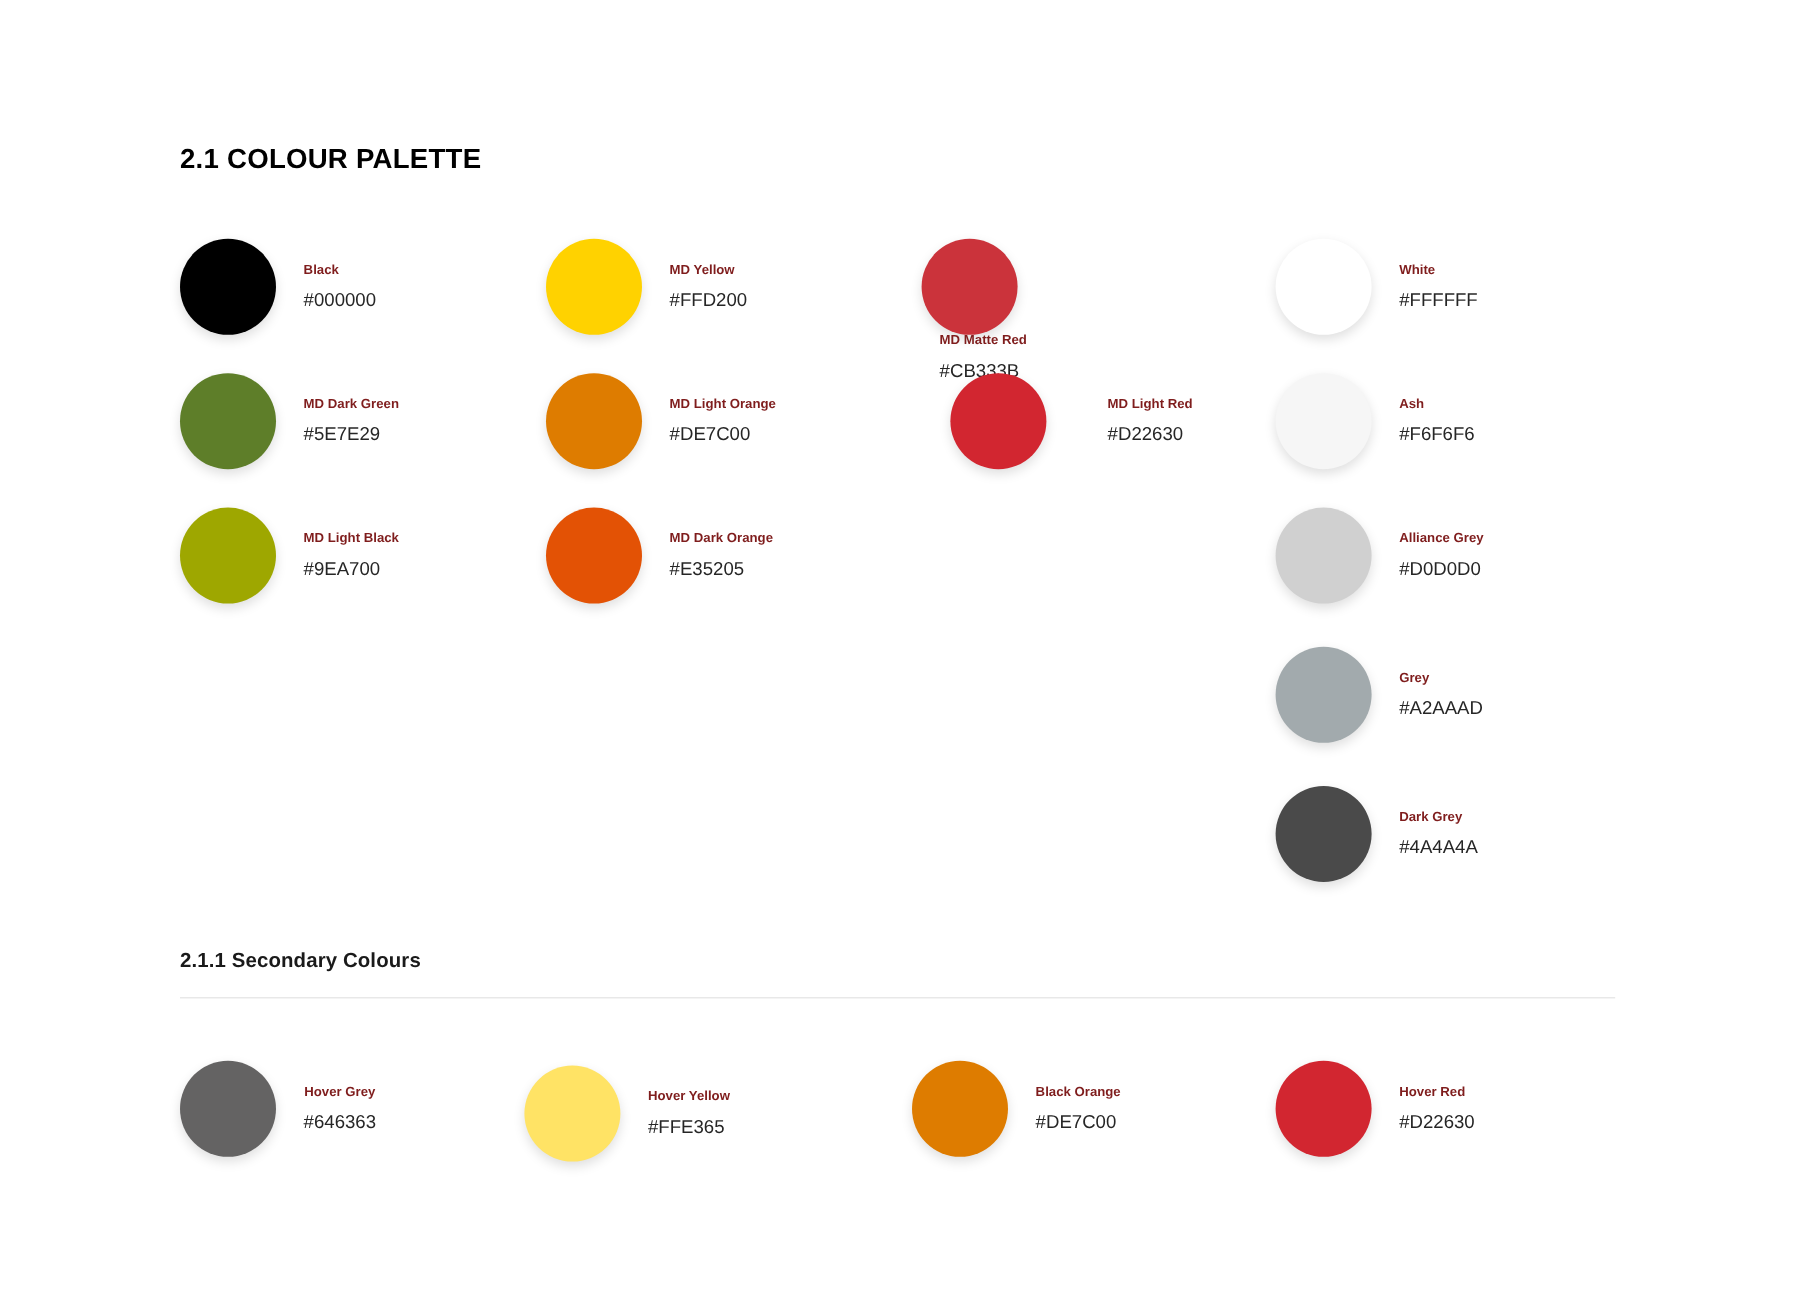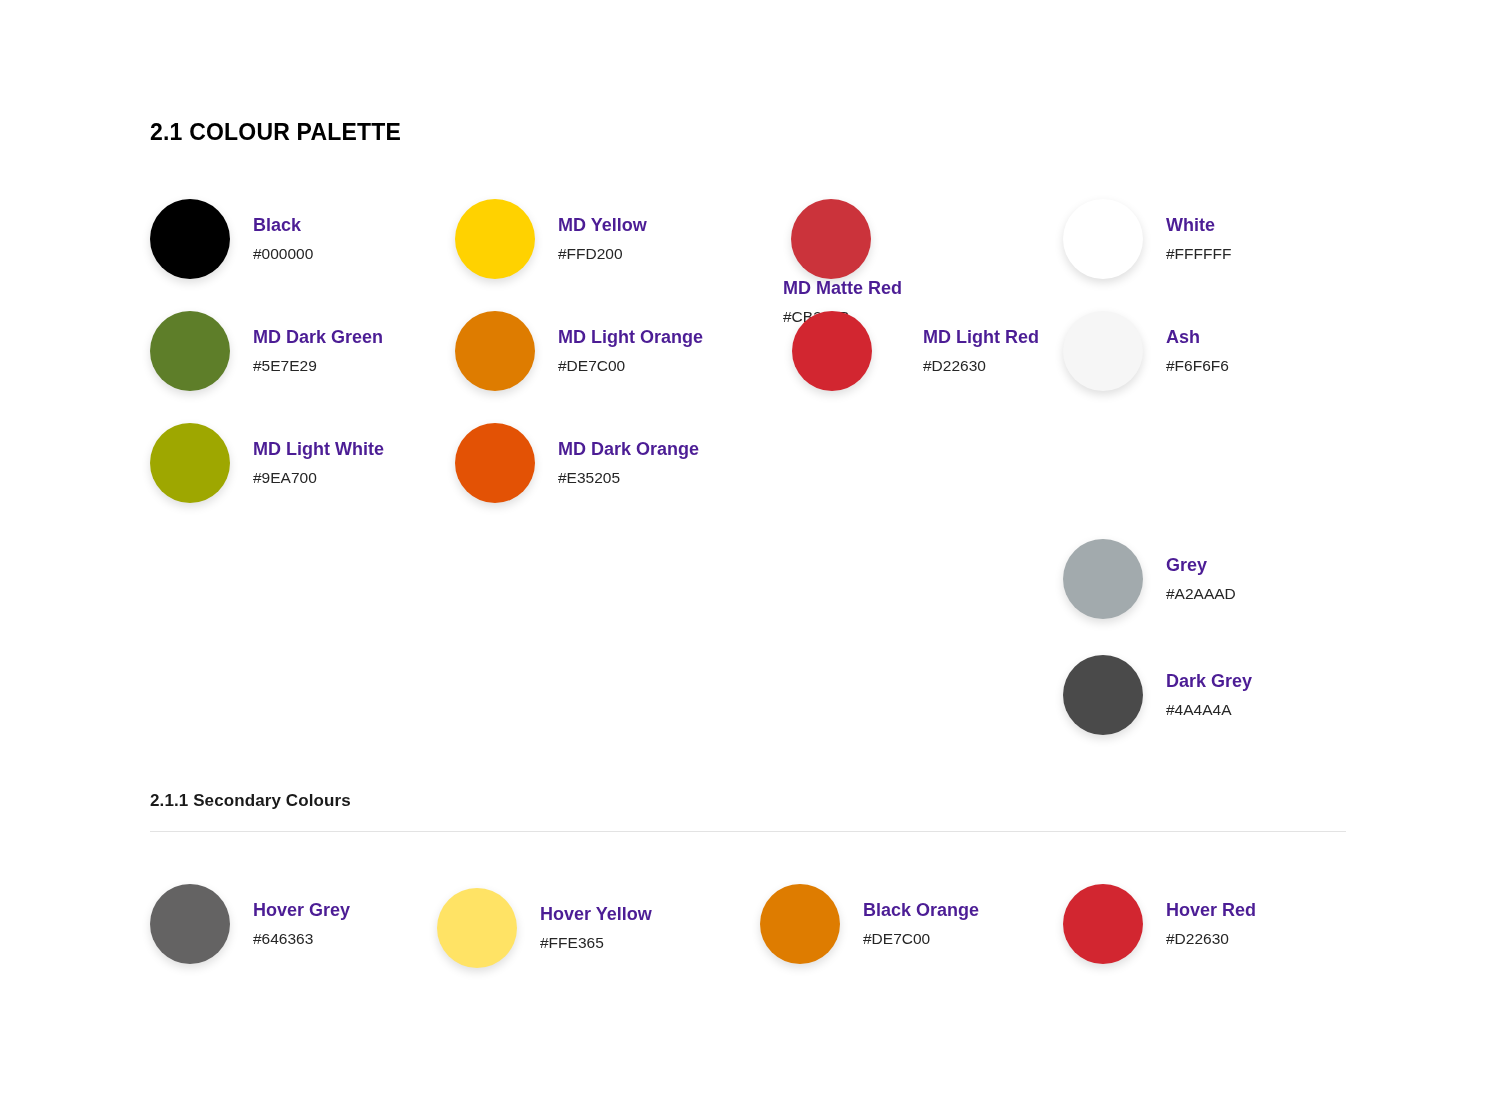--- a/index.html
+++ b/index.html
@@ -65,23 +65,23 @@
     box-shadow: 0 4px 10px rgba(0, 0, 0, 0.13);
   }
   .swatch-text {
     margin-left: 23px;
     display: flex;
     flex-direction: column;
     justify-content: center;
     line-height: 1;
   }
   .swatch-name {
-    font-size: 18px;
+    font-size: 11px;
     font-weight: bold;
-    color: #4c1d95;
+    color: #7f1d1d;
     white-space: nowrap;
     margin-bottom: 12px;
   }
   .swatch-hex {
     font-size: 15.5px;
     font-weight: normal;
     color: #262626;
     white-space: nowrap;
   }
 </style>
@@ -104,21 +104,21 @@
     <div class="swatch" style="background: rgb(94, 126, 41);"></div>
     <div class="swatch-text">
       <span class="swatch-name">MD Dark Green</span>
       <span class="swatch-hex">#5E7E29</span>
     </div>
   </div>
 
   <div class="swatch-row" style="left:150px; top:423px;">
     <div class="swatch" style="background: rgb(158, 167, 0);"></div>
     <div class="swatch-text">
-      <span class="swatch-name">MD Light White</span>
+      <span class="swatch-name">MD Light Black</span>
       <span class="swatch-hex">#9EA700</span>
     </div>
   </div>
 
   <div class="swatch-row" style="left:455px; top:199px;">
     <div class="swatch" style="background: rgb(255, 210, 0);"></div>
     <div class="swatch-text">
       <span class="swatch-name">MD Yellow</span>
       <span class="swatch-hex">#FFD200</span>
     </div>
@@ -166,41 +166,48 @@
   </div>
 
   <div class="swatch-row" style="left:1063px; top:311px;">
     <div class="swatch" style="background: rgb(246, 246, 246);"></div>
     <div class="swatch-text">
       <span class="swatch-name">Ash</span>
       <span class="swatch-hex">#F6F6F6</span>
     </div>
   </div>
 
+  <div class="swatch-row" style="left:1063px; top:423px;">
+    <div class="swatch" style="background: rgb(208, 208, 208);"></div>
+    <div class="swatch-text">
+      <span class="swatch-name">Alliance Grey</span>
+      <span class="swatch-hex">#D0D0D0</span>
+    </div>
+  </div>
 
   <div class="swatch-row" style="left:1063px; top:539px;">
     <div class="swatch" style="background: rgb(162, 170, 173);"></div>
     <div class="swatch-text">
       <span class="swatch-name">Grey</span>
       <span class="swatch-hex">#A2AAAD</span>
     </div>
   </div>
 
   <div class="swatch-row" style="left:1063px; top:655px;">
     <div class="swatch" style="background: rgb(74, 74, 74);"></div>
     <div class="swatch-text">
       <span class="swatch-name">Dark Grey</span>
       <span class="swatch-hex">#4A4A4A</span>
     </div>
   </div>
 
   <div class="sub-title">2.1.1 Secondary Colours</div>
   <div class="divider"></div>
 
-  <div class="swatch-row" style="left:150px; top:884px;">
+  <div class="swatch-row" style="left:150px; top:884px;text-align:center;">
     <div class="swatch" style="background: rgb(100, 99, 99);"></div>
     <div class="swatch-text">
       <span class="swatch-name">Hover Grey</span>
       <span class="swatch-hex">#646363</span>
     </div>
   </div>
 
   <div class="swatch-row" style="left:437px; top:888px;align-items:center;">
     <div class="swatch" style="background: rgb(255, 227, 101);"></div>
     <div class="swatch-text">

